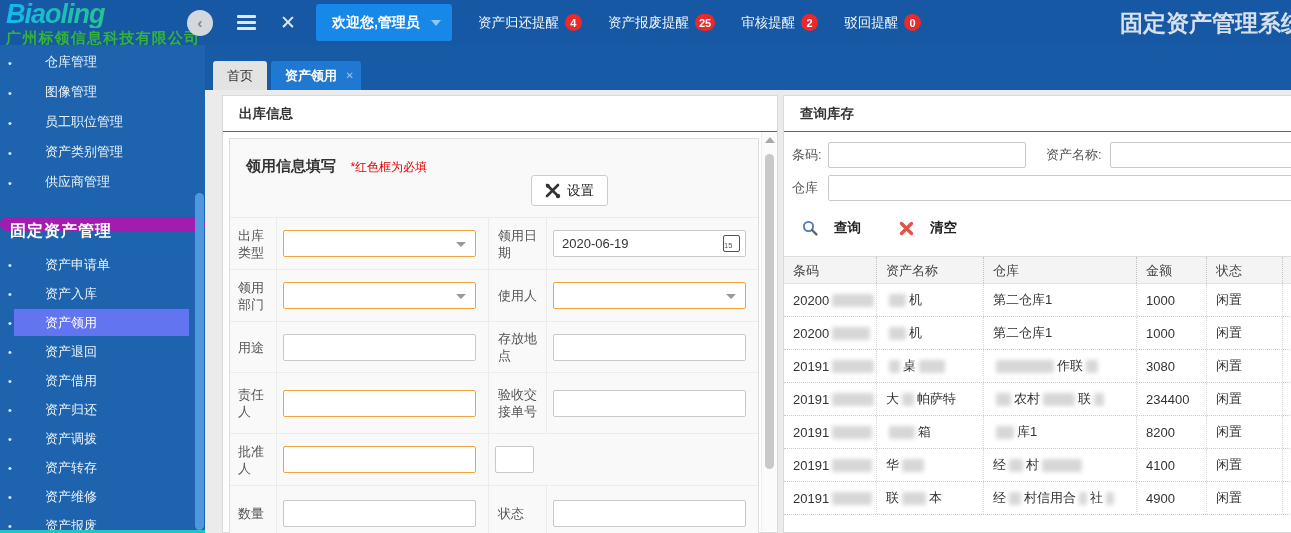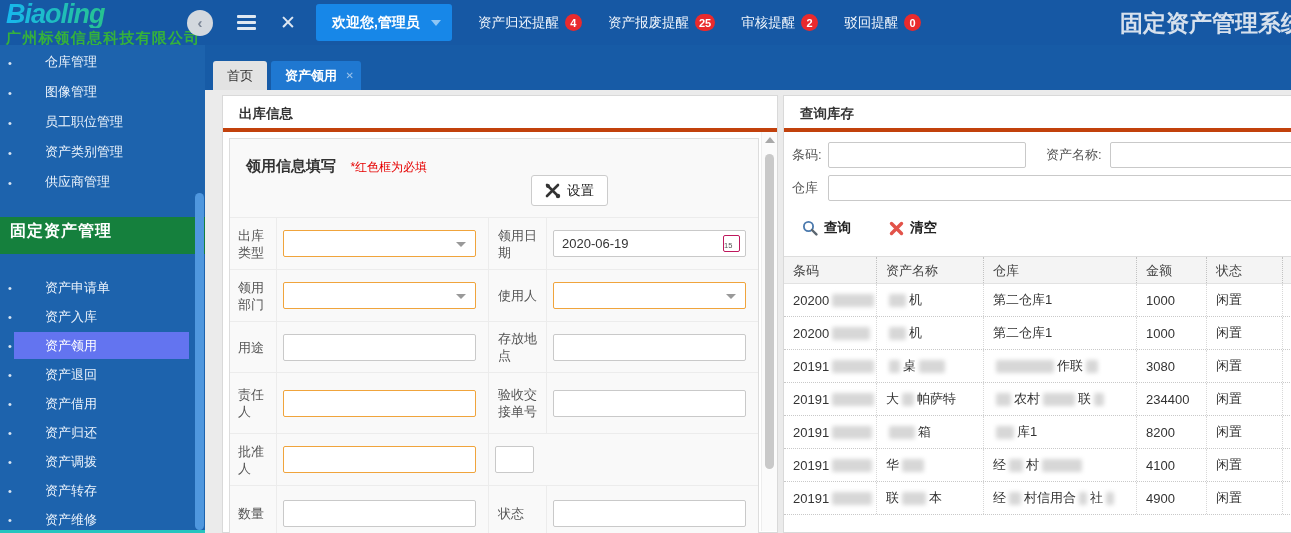--- a/index.html
+++ b/index.html
@@ -26,37 +26,37 @@
 
   
   .app-body { display:flex; height:488px; }
 
   
   .sidebar { position:relative; width:205px; flex:none; background:#1d63ad; padding-top:2px; overflow:hidden; }
   .side-item { position:relative; height:29px; }
   .side-item .bullet { position:absolute; left:8px; top:50%; margin-top:-8px; color:#d9e6f4; font-size:11px; line-height:16px; }
   .side-item .lbl { display:block; margin:1px 16px 1px 14px; padding-left:31px; line-height:27px; font-size:13px; color:#eaf2fb; white-space:nowrap; }
   .side-item.selected .lbl { background:#6374f0; color:#fff; }
-  .side-section { margin-top:20px; height:37px; background:#15803d; color:#fff; font-size:16px; font-weight:700; line-height:27px; padding-left:10px; letter-spacing:1px; }
+  .side-section { margin-top:20px; height:14px; background:#a21caf; color:#fff; font-size:16px; font-weight:700; line-height:27px; padding-left:10px; letter-spacing:1px;border-radius:10px; }
   .side-group { margin-top:20px; }
   .side-group .side-item { height:28px; }
   .side-scroll { position:absolute; right:1px; top:148px; bottom:3px; width:9px; border-radius:5px; background:#4f97de; }
   .side-bottom-strip { position:absolute; left:0; right:0; bottom:0; height:3px; background:#25c5bf; }
 
   
   .main { flex:1; min-width:0; display:flex; flex-direction:column; }
   .tabstrip { height:45px; background:#175ba6; display:flex; align-items:flex-end; padding-left:8px; flex:none; }
   .tab { height:29px; line-height:29px; border-radius:3px 3px 0 0; font-size:13px; margin-right:4px; }
   .tab.inactive { background:#e3e3e3; color:#333; padding:0 14px; }
   .tab.active { background:#1f78d1; color:#fff; font-weight:700; padding:0 24px 0 14px; position:relative; }
   .tab-close { position:absolute; right:7px; top:0; font-size:10px; font-weight:400; color:rgba(255,255,255,.55); }
 
   .content { flex:1; background:#ebebeb; display:flex; padding:5px 0 0 17px; gap:5px; overflow:hidden; }
   .panel { background:#fff; border:1px solid #d9d9d9; flex:none; }
-  .panel-hdr { height:36px; line-height:35px; padding-left:16px; font-size:13.5px; font-weight:600; color:#333; border-bottom:4px solid #c2410c; background:#fff; }
+  .panel-hdr { height:36px; line-height:35px; padding-left:16px; font-size:13.5px; font-weight:600; color:#333; border-bottom:1px solid #c2410c; background:#fff; }
 
   
   .panel-left { width:556px; position:relative; }
   .pl-body { position:relative; height:calc(100% - 37px); }
   .pl-scroll { position:absolute; right:0; top:0; bottom:0; width:16px; background:#fbfbfb; border-left:1px solid #eee; }
   .pl-scroll .arrow { position:absolute; top:5px; left:3px; width:0; height:0; border-left:5px solid transparent; border-right:5px solid transparent; border-bottom:6px solid #a9a9a9; }
   .pl-scroll .thumb { position:absolute; top:22px; left:3px; width:9px; height:315px; border-radius:5px; background:#c9c9c9; }
   .subpanel { position:absolute; left:6px; right:18px; top:6px; bottom:-20px; border:1px solid #ddd; background:#f9f9f9; }
   .sub-hdr { position:relative; height:78px; padding:18px 16px 0 16px; }
   .sub-title { font-size:15px; font-weight:700; color:#333; display:inline; }
@@ -85,21 +85,21 @@
   .s-row { display:flex; align-items:center; }
   .s-label { font-size:13px; color:#555; line-height:16px; flex:none; }
   .s-label.narrow { width:32px; }
   .s-ipt { height:26px; background:#fff; border:1px solid #c9c9c9; border-radius:2px; }
   .s-row1 { margin-bottom:7px; }
   .s-row1 .bc-ipt { width:198px; margin-left:4px; }
   .s-row1 .an-lbl { margin-left:20px; margin-right:8px; }
   .s-row1 .an-ipt { flex:1; }
   .s-row2 .wh-ipt { flex:1; margin-left:4px; }
   .btn-row { display:flex; align-items:center; gap:38px; margin:14px 0 0 10px; height:26px; }
-  .lnk-btn { display:flex; align-items:center; gap:6px; font-size:13.5px; font-weight:600; color:#222; }
+  .lnk-btn { display:flex; align-items:center; gap:16px; font-size:13.5px; font-weight:600; color:#222; }
 
   .inv-table { margin-top:15px; border-top:1px solid #ddd; font-size:13px; }
   .t-hdr, .t-row { display:grid; grid-template-columns:93px 107px 153px 70px 76px 1fr; }
   .t-hdr { background:#f4f4f4; height:27px; color:#444; border-bottom:1px solid #e2e2e2; }
   .t-hdr > div { line-height:27px; padding-left:9px; border-right:1px dotted #c2c2c2; overflow:hidden; white-space:nowrap; }
   .t-row { height:33px; color:#333; border-bottom:1px dotted #c9c9c9; }
   .t-row > div { display:flex; align-items:center; padding-left:9px; border-right:1px dotted #d8d8d8; overflow:hidden; white-space:nowrap; }
   .redact { display:inline-block; height:13px; border-radius:2px; background:#d7d7d7; filter:blur(2px); margin:0 3px; vertical-align:middle; flex:none; }
 
   svg { display:block; }

